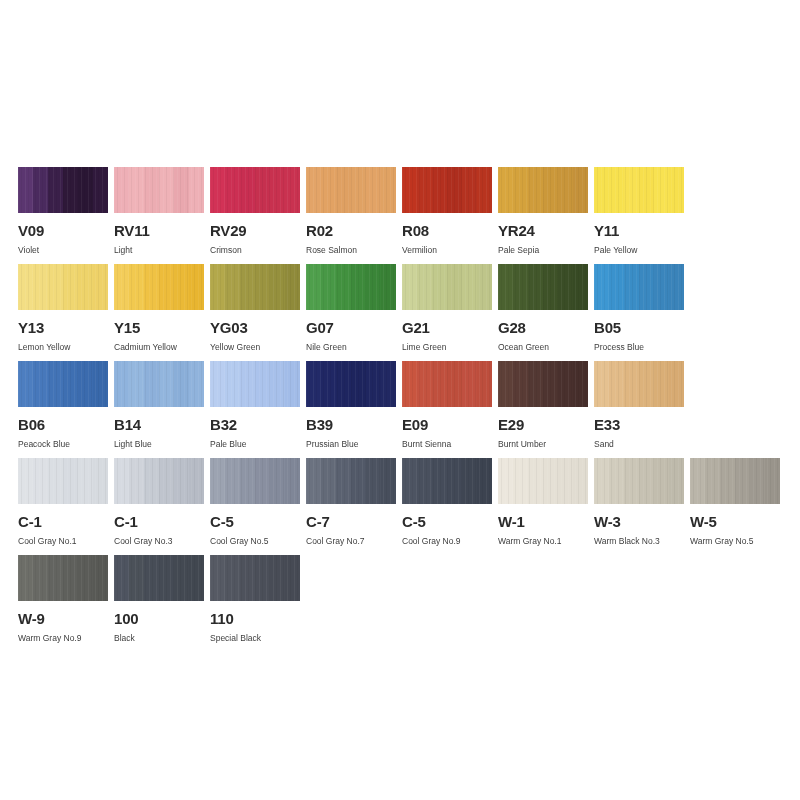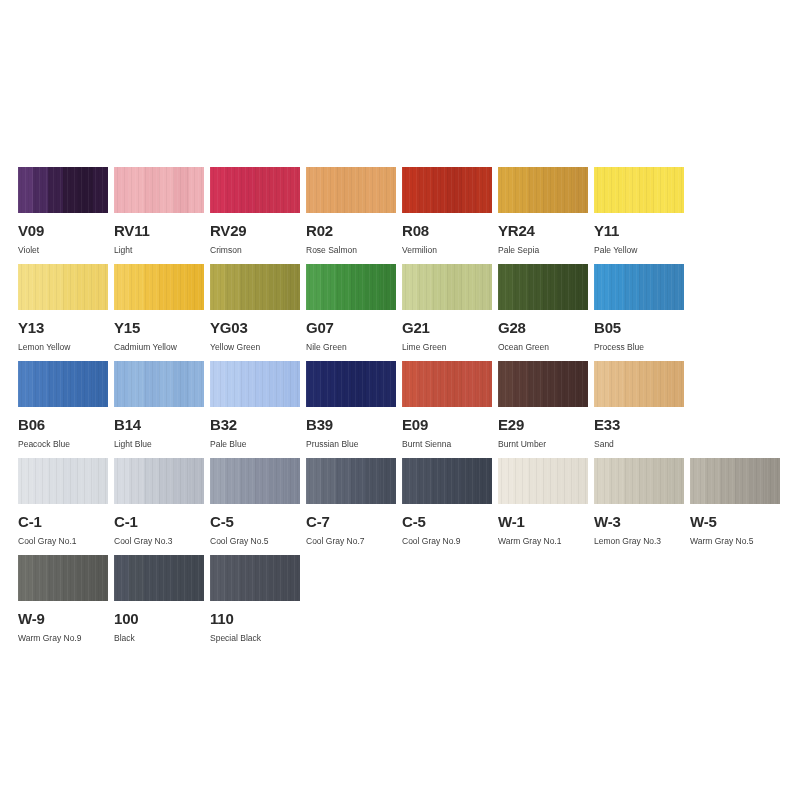--- a/index.html
+++ b/index.html
@@ -505,21 +505,21 @@
             <i style="background: rgb(215, 210, 195);"></i>
             <i style="background: rgb(209, 204, 189);"></i>
             <i style="background: rgb(203, 198, 183);"></i>
             <i style="background: rgb(198, 193, 178);"></i>
             <i style="background: rgb(194, 189, 174);"></i>
             <i style="background: rgb(190, 186, 171);"></i>
           </div>
           <div class="swatch-grain"></div>
         </div>
         <div class="swatch-code">W-3</div>
-        <div class="swatch-name">Lemon Gray No.3</div>
+        <div class="swatch-name">Warm Black No.3</div>
       </div>
       <div class="swatch-cell">
         <div class="swatch-block">
           <div class="swatch-bands">
             <i style="background: rgb(186, 181, 169);"></i>
             <i style="background: rgb(179, 174, 162);"></i>
             <i style="background: rgb(171, 166, 155);"></i>
             <i style="background: rgb(164, 159, 149);"></i>
             <i style="background: rgb(158, 153, 144);"></i>
             <i style="background: rgb(153, 148, 139);"></i>

